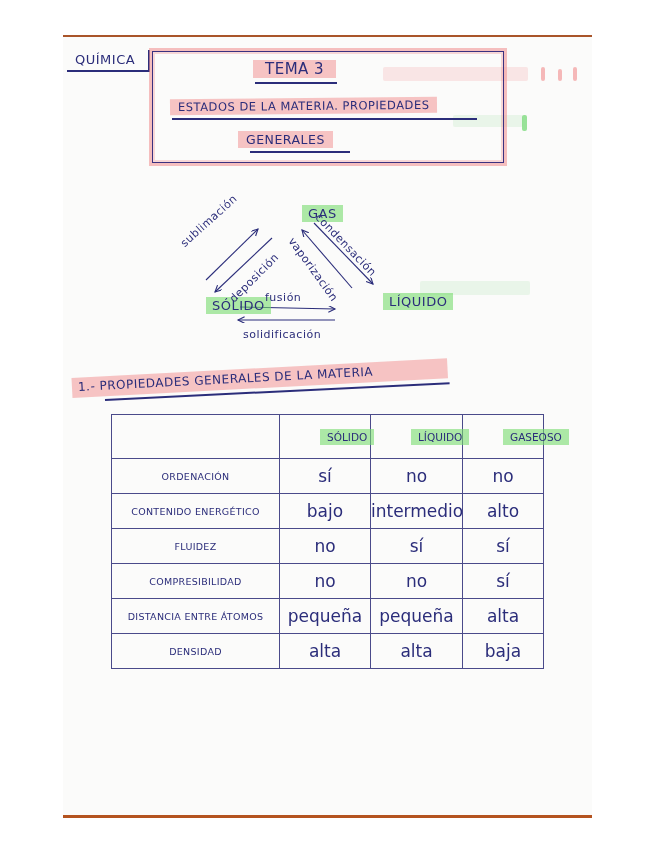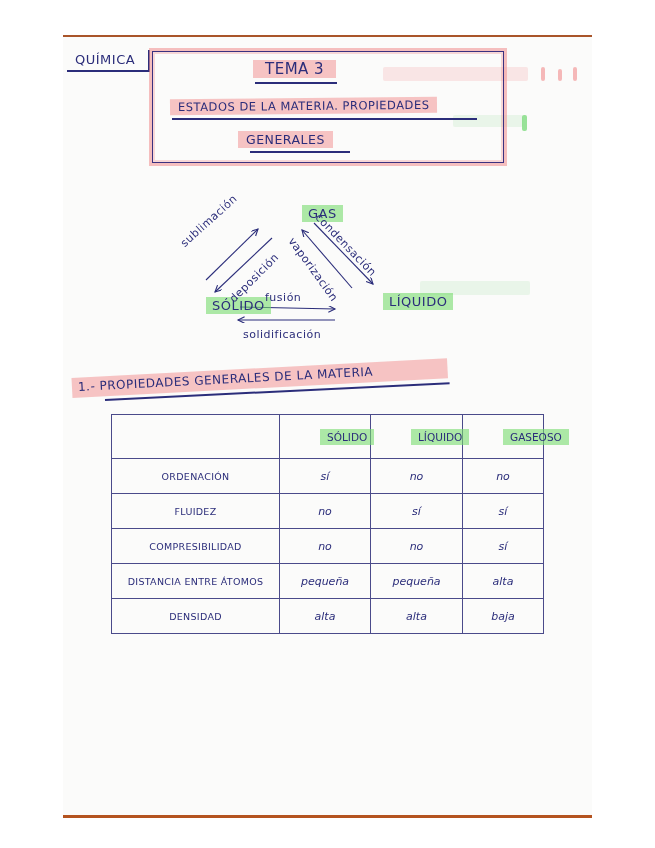--- a/index.html
+++ b/index.html
@@ -61,21 +61,21 @@
     table.props td, table.props th {
       border: 1.2px solid #4a4a8a;
       text-align: center; vertical-align: middle;
       font-weight: normal; color: #2b2d7a;
       font-family: "DejaVu Sans", sans-serif;
       padding: 0;
     }
     table.props th { height: 43px; font-size: 10.5px; }
     table.props td { height: 34px; }
     td.rowlabel { font-size: 9.5px; letter-spacing: 0.3px; margin-top: 40px; }
-    td.val { font-size: 11px; font-family: "DejaVu Serif", serif; font-style: italic; }
+    td.val { font-size: 17px; font-family: "DejaVu Serif", serif; }
     .hdr { display: inline-block; padding: 2px 7px; }
   </style>
 </head>
 <body>
 
 <div class="page">
 
   <div class="ghost" style="left:320px;top:30px;width:145px;height:14px;background:rgba(245,190,190,0.35);"></div>
   <div class="ghost" style="left:478px;top:30px;width:4px;height:14px;background:rgba(240,130,130,0.55);"></div>
   <div class="ghost" style="left:495px;top:32px;width:4px;height:12px;background:rgba(240,130,130,0.55);"></div>
@@ -148,20 +148,26 @@
     </tr>
   </thead>
   <tbody>
     <tr>
       <td class="rowlabel">ORDENACIÓN</td>
       <td class="val">sí</td>
       <td class="val">no</td>
       <td class="val">no</td>
     </tr>
     <tr>
+      <td class="rowlabel">CONTENIDO ENERGÉTICO</td>
+      <td class="val">bajo</td>
+      <td class="val">intermedio</td>
+      <td class="val">alto</td>
+    </tr>
+    <tr>
       <td class="rowlabel">FLUIDEZ</td>
       <td class="val">no</td>
       <td class="val">sí</td>
       <td class="val">sí</td>
     </tr>
     <tr>
       <td class="rowlabel">COMPRESIBILIDAD</td>
       <td class="val">no</td>
       <td class="val">no</td>
       <td class="val">sí</td>

